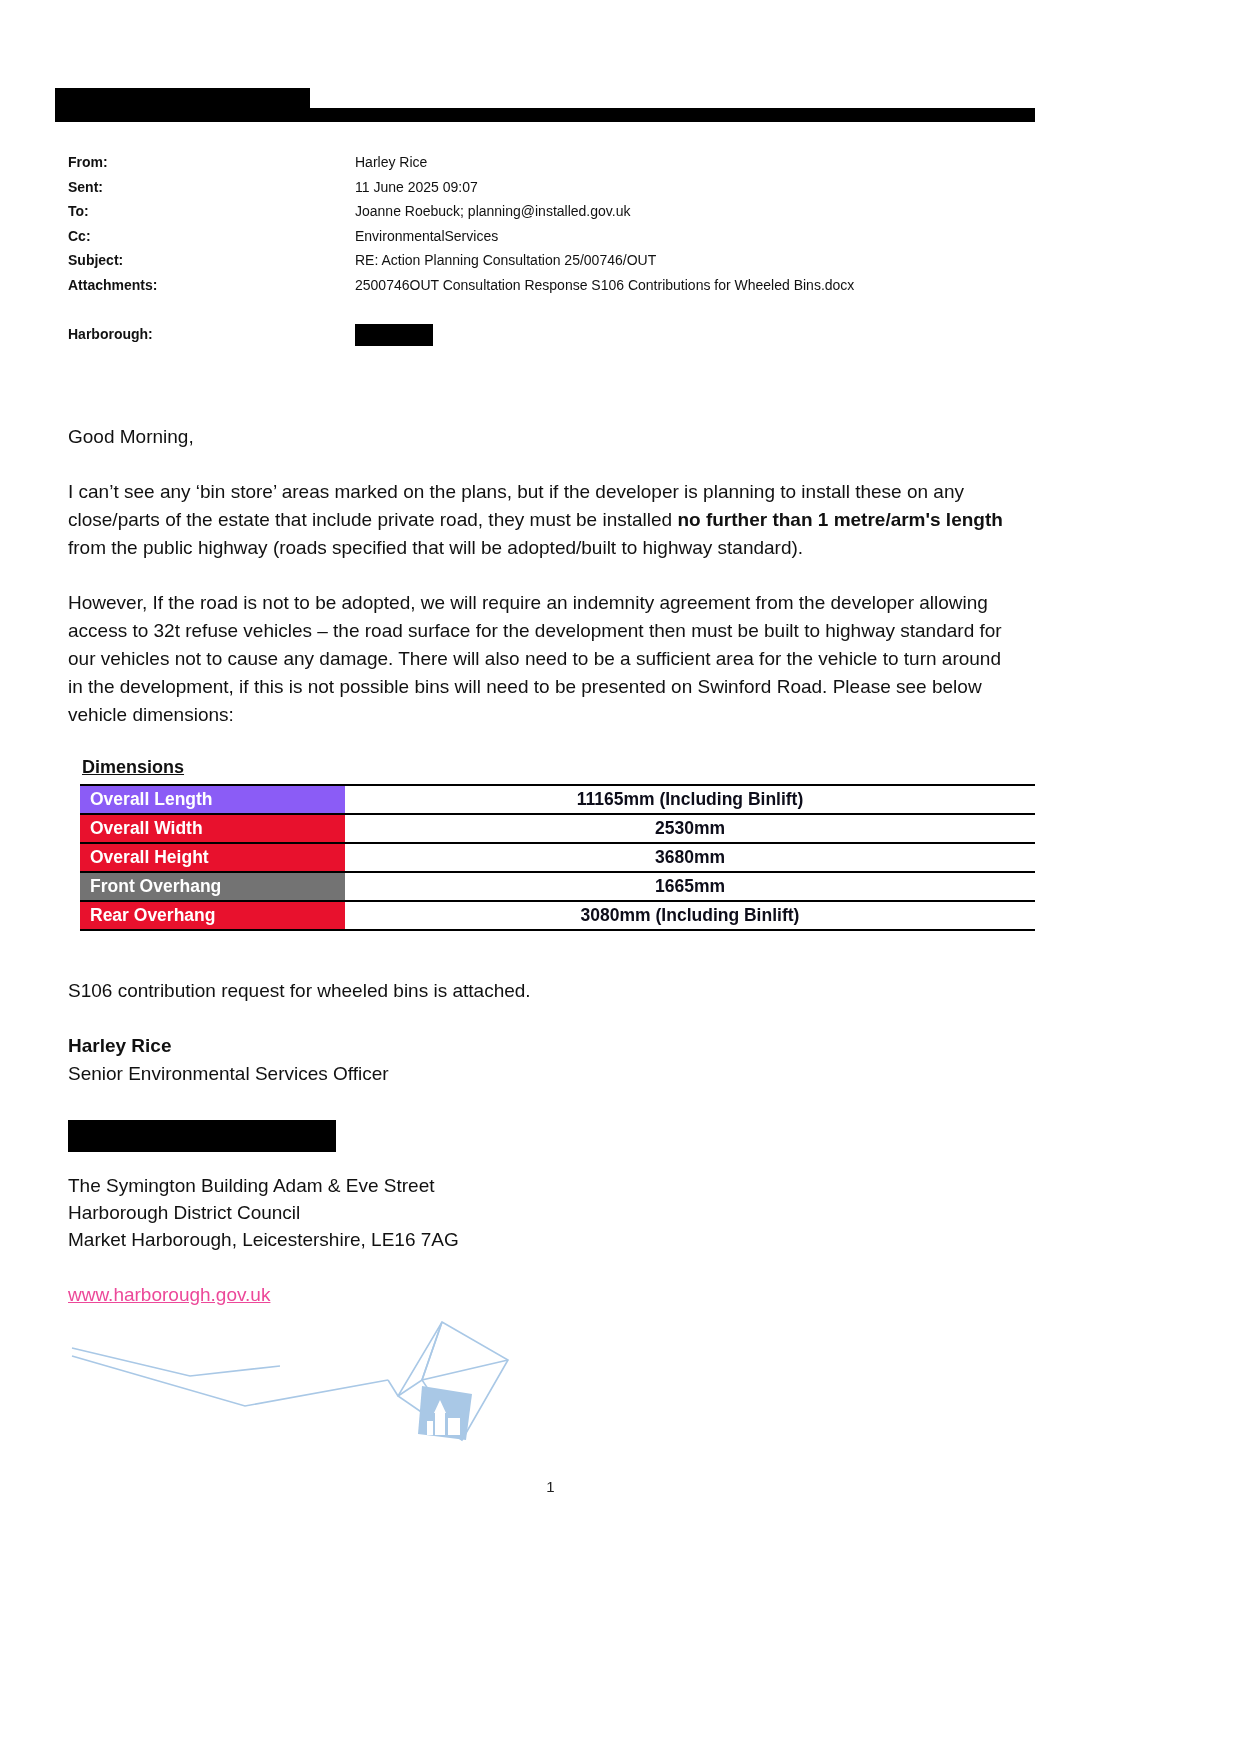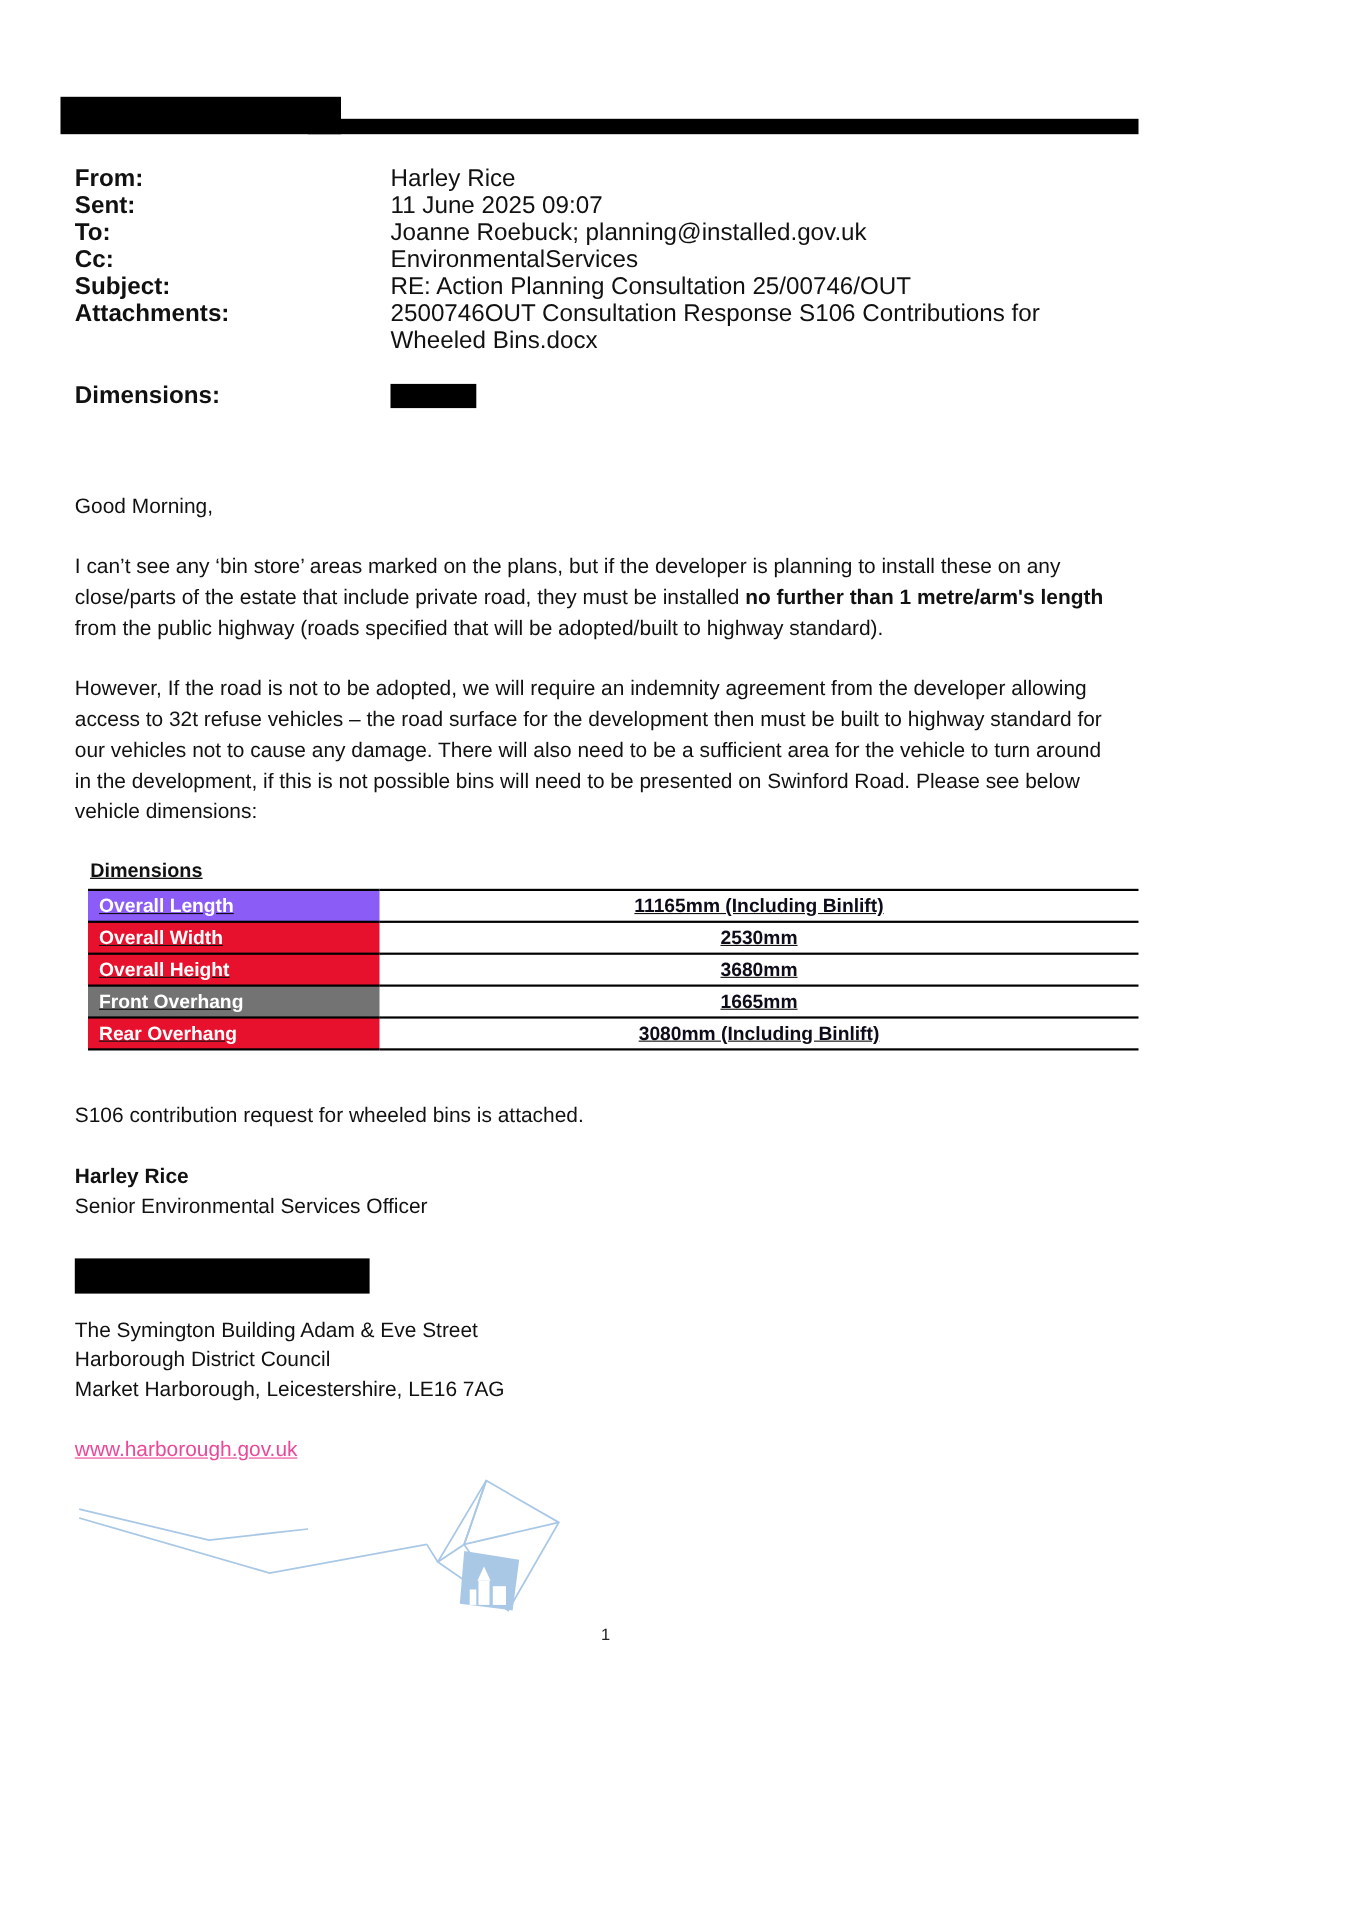--- a/index.html
+++ b/index.html
@@ -14,33 +14,33 @@
   
   .redact { background:#000; }
   .redact-header-block { position:absolute; left:55px; top:88px; width:255px; height:34px; }
   .redact-header-line  { position:absolute; left:280px; top:108px; width:755px; height:14px; }
   .redact-categories   { display:inline-block; width:78px; height:22px; vertical-align:middle; }
   .redact-signature    { width:268px; height:32px; margin-top:32px; }
 
   .content { position:absolute; left:68px; top:150px; width:967px; }
 
   
-  .hdr-row { display:flex; font-size:22px; line-height:24.5px; }
+  .hdr-row { display:flex; font-size:14px; line-height:24.5px; }
   .hdr-label { width:287px; font-weight:bold; flex:0 0 287px; }
   .hdr-value { flex:1; }
   .categories-row { margin-top:25px; }
 
   
   .para { font-size:19px; line-height:28px; width:952px; }
   .greeting { margin-top:76px; }
   .para + .para { margin-top:27px; }
   .b { font-weight:bold; }
 
   
-  .dim-wrap { margin-top:28px; margin-left:12px;text-decoration:underline; }
+  .dim-wrap { margin-top:28px; margin-left:12px; }
   .dim-title { font-size:18px; font-weight:bold; text-decoration:underline; margin-bottom:6px; margin-left:2px; }
   table.dim { border-collapse:collapse; width:955px; border-top:2px solid #000; }
   table.dim td { border-bottom:2px solid #000; height:29px; font-size:17.5px; font-weight:bold; }
   td.dim-label { width:265px; color:#fff; padding-left:10px; }
   td.dim-value { text-align:center; color:#0d0d1a; }
 
   .note { margin-top:46px; }
   .regards { margin-top:52px; }
   .sig-name { margin-top:27px; font-weight:bold; }
 
@@ -83,21 +83,21 @@
       </div>
       <div class="hdr-row">
         <span class="hdr-label">Subject:</span>
         <span class="hdr-value">RE: Action Planning Consultation 25/00746/OUT</span>
       </div>
       <div class="hdr-row">
         <span class="hdr-label">Attachments:</span>
         <span class="hdr-value">2500746OUT Consultation Response S106 Contributions for Wheeled Bins.docx</span>
       </div>
       <div class="hdr-row categories-row">
-        <span class="hdr-label">Dimensions:</span>
+        <span class="hdr-label">Harborough:</span>
         <span class="hdr-value">
           <span class="redact redact-categories"></span>
         </span>
       </div>
     </div>
 
     <p class="para greeting">Good Morning,</p>
 
     <p class="para"><span>I can’t see any ‘bin store’ areas marked on the plans, but if the developer is planning to install these on any close/parts of the estate that include private road, they must be installed </span><span class="b">no further than 1 metre/arm's length</span><span> from the public highway (roads specified that will be adopted/built to highway standard).</span></p>
 

